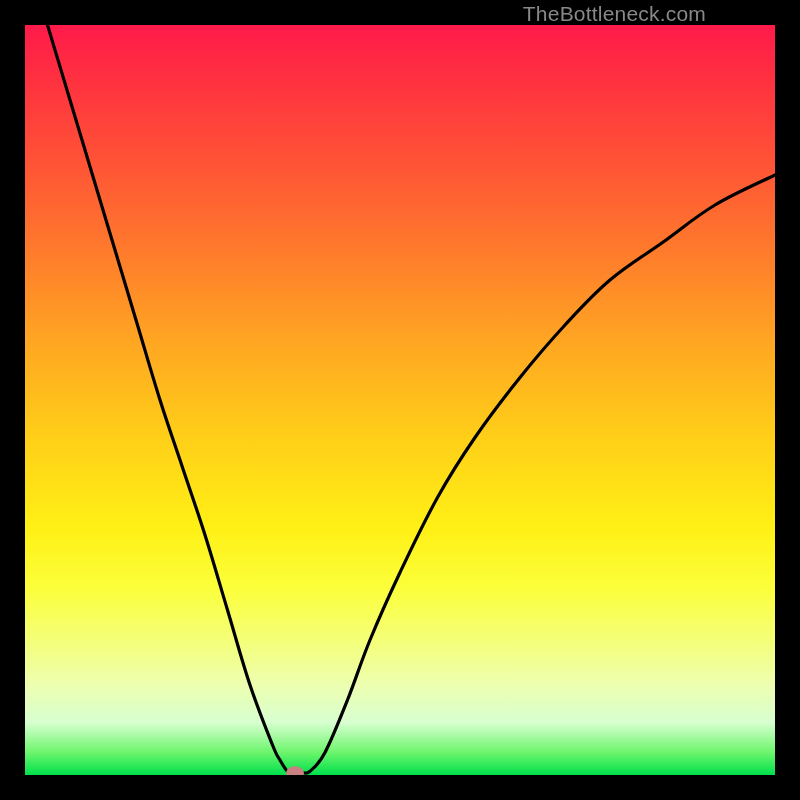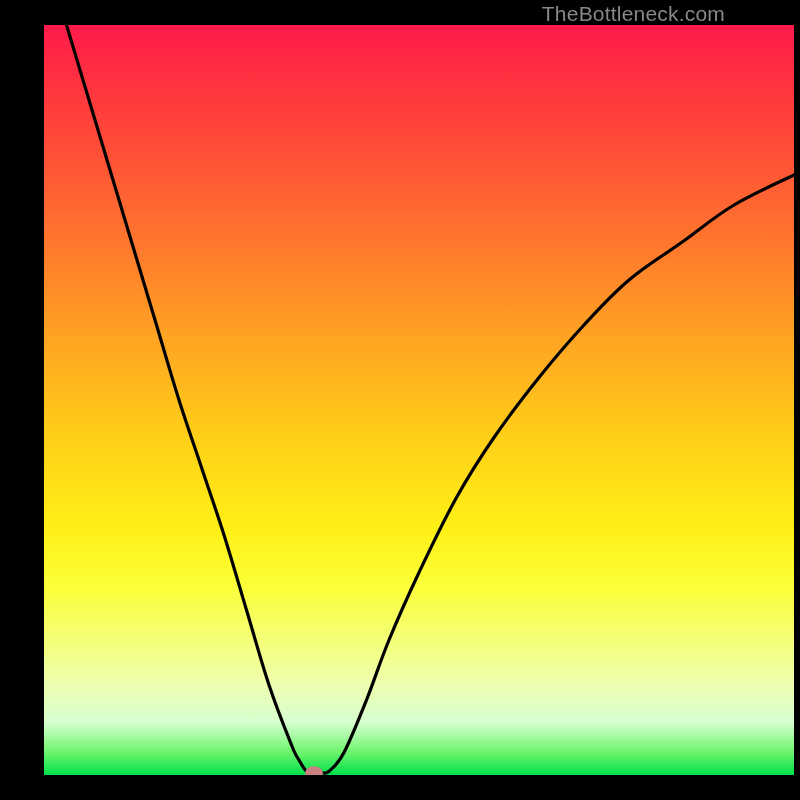--- a/index.html
+++ b/index.html
@@ -2,21 +2,20 @@
 <html><head>
 <meta charset="utf-8">
 <style>
   * { margin: 0; padding: 0; box-sizing: border-box; }
   html, body { width: 800px; height: 800px; overflow: hidden; background: #000; }
   .frame {
     width: 712px;
     height: 800px;
     background: #000;
     position: relative;
-    margin-left: 19px;
   }
   .plot-area {
     position: absolute;
     left: 25px;
     top: 25px;
     width: 750px;
     height: 750px;
     background: linear-gradient(to bottom,
       #ff1a4a 0%,
       #ff3040 7%,

